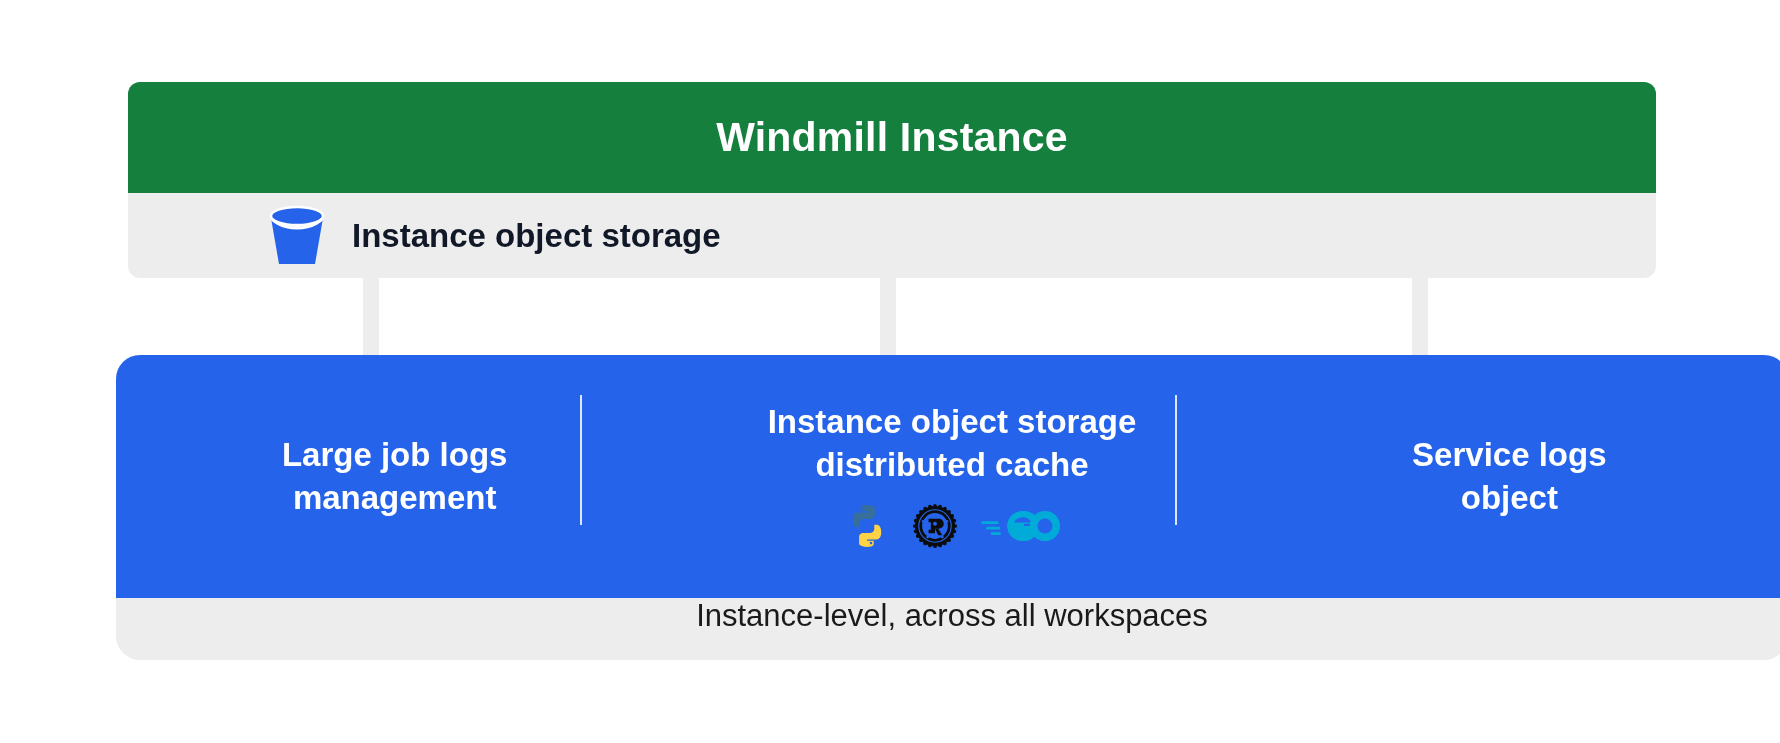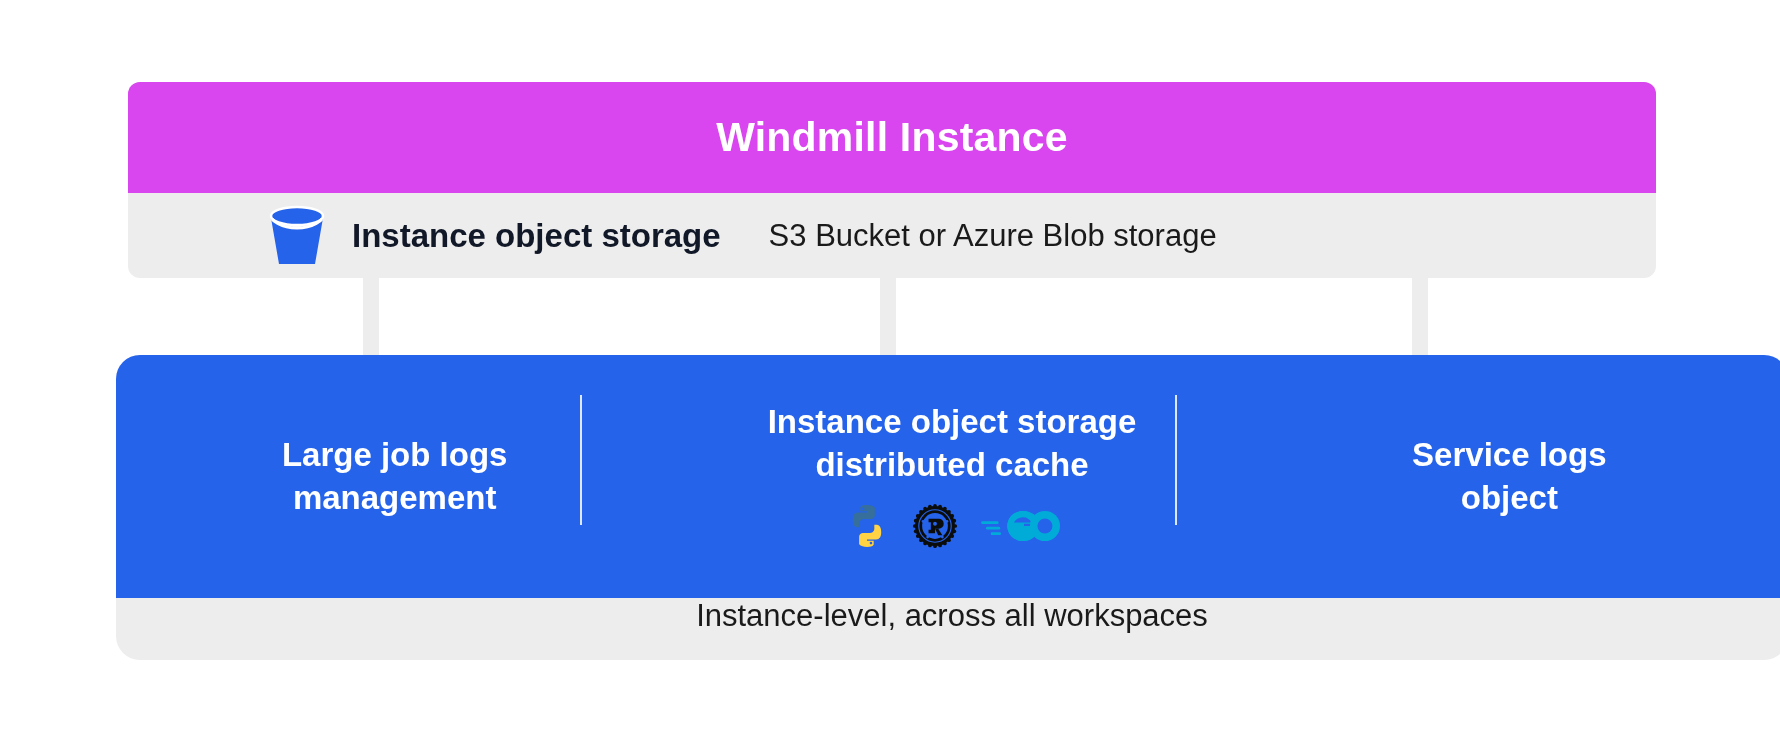--- a/index.html
+++ b/index.html
@@ -26,21 +26,21 @@
     left: 128px;
     top: 82px;
     width: 1528px;
     height: 196px;
     border-radius: 12px;
     overflow: hidden;
     background: #ededed;
   }
   .top-header {
     height: 111px;
-    background: #d946ef;
+    background: #15803d;
     display: flex;
     align-items: center;
     justify-content: center;
   }
   .top-header-title {
     color: #ffffff;
     font-size: 41px;
     font-weight: bold;
     letter-spacing: 0.2px;
   }
@@ -162,21 +162,20 @@
     <div class="top-body">
       <span class="bucket-icon">
         <svg width="58" height="60" viewBox="0 0 58 60" xmlns="http://www.w3.org/2000/svg">
           <path d="M3 13 C3 13, 10 22, 29 22 C48 22, 55 13, 55 13 L47 59 L11 59 Z" fill="#2563eb"></path>
           <ellipse cx="29" cy="11" rx="26" ry="9" fill="#2563eb"></ellipse>
           <ellipse cx="29" cy="11" rx="26" ry="9" fill="none" stroke="#ffffff" stroke-width="2.5"></ellipse>
           <path d="M4 14 C4 14, 11 23, 29 23 C47 23, 54 14, 54 14" fill="none" stroke="#ffffff" stroke-width="3"></path>
         </svg>
       </span>
       <span class="storage-label">Instance object storage</span>
-      <span class="storage-sub">S3 Bucket or Azure Blob storage</span>
     </div>
   </div>
 
   <div class="connector" style="left:331px;">
     <svg width="80" height="112" viewBox="0 0 80 112" xmlns="http://www.w3.org/2000/svg">
       <path d="M32 0 H48 V78 H72 L40 112 L8 78 H32 Z" fill="#ededed"></path>
     </svg>
   </div>
   <div class="connector" style="left:848px;">
     <svg width="80" height="112" viewBox="0 0 80 112" xmlns="http://www.w3.org/2000/svg">

